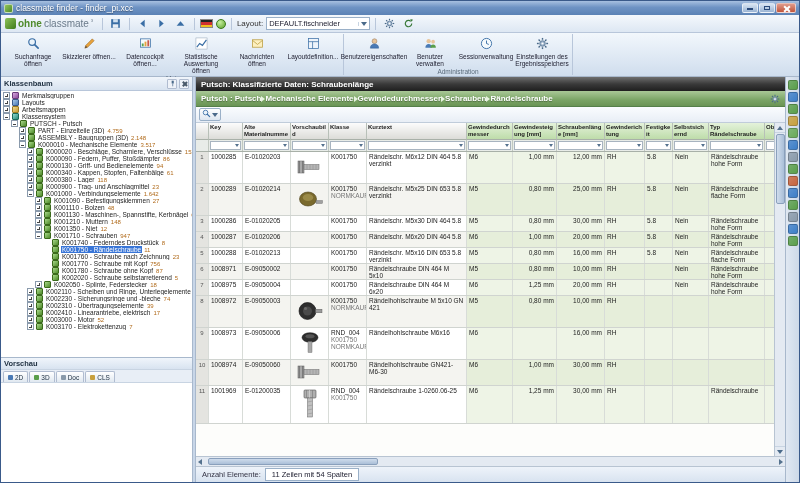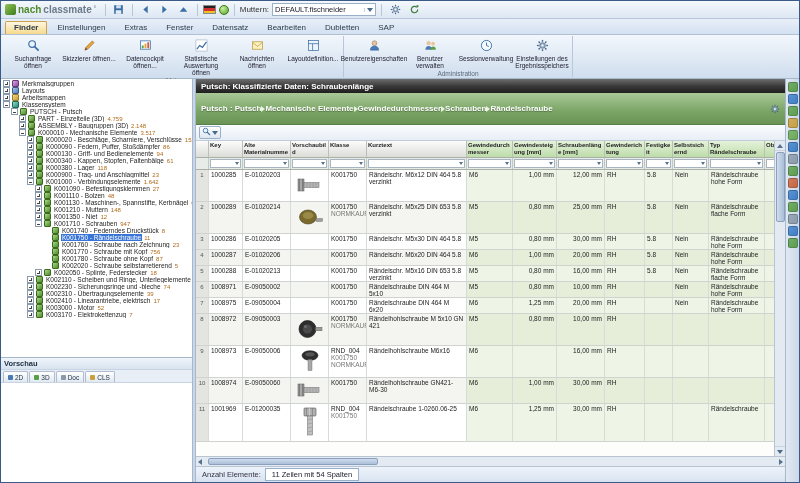--- a/index.html
+++ b/index.html
@@ -18,21 +18,21 @@
 .wbtn.max::after{content:"";position:absolute;left:4px;right:4px;top:2px;bottom:2px;border:1px solid #2a4a7a}
 .wbtn.close::before,.wbtn.close::after{content:"";position:absolute;left:9px;top:1px;width:2px;height:8px;background:#fff}
 .wbtn.close::before{transform:rotate(45deg)}
 .wbtn.close::after{transform:rotate(-45deg)}
 
 
 .toolbar{height:18px;flex:none;display:flex;align-items:center;gap:3px;padding:0 4px;background:linear-gradient(#f4f8fc,#dde7f3);border-bottom:1px solid #b8c6da}
 .brand{display:flex;align-items:center;gap:2px;margin-right:4px}
 .brand-ico{width:11px;height:11px;background:linear-gradient(135deg,#8fc45a,#3e7a1a);border-radius:2px}
 .brand-simus{font-weight:bold;font-size:10px;color:#4e8a2a}
-.brand-classmate{font-weight:bold;font-size:10px;color:#6a7a8a}
+.brand-classmate{font-weight:normal;font-size:10px;color:#6a7a8a}
 .brand-sup{font-size:6px;color:#6a7a8a;align-self:flex-start}
 .tsep{width:1px;height:12px;background:#b8c6da;margin:0 2px}
 .tbtn{width:16px;height:14px;display:flex;align-items:center;justify-content:center;border:1px solid transparent;border-radius:2px}
 .tbtn svg{width:11px;height:11px}
 .flag{width:13px;height:9px;border:1px solid #888;display:flex;flex-direction:column}
 .flag i{flex:1}
 .flag i:nth-child(1){background:#222}
 .flag i:nth-child(2){background:#d03030}
 .flag i:nth-child(3){background:#f0c020}
 .ball{width:10px;height:10px;border-radius:50%;background:radial-gradient(circle at 35% 30%,#c8f0a0,#5aa02a);border:1px solid #3a7a1a}
@@ -95,21 +95,21 @@
 .ptabs{height:13px;display:flex;align-items:flex-end;gap:1px;padding:0 2px;background:#e8eef6;border-bottom:1px solid #c8d4e2}
 .ptab{display:flex;align-items:center;gap:2px;padding:0 4px;height:11px;font-size:6.5px;border:1px solid #b0bcd0;border-bottom:none;background:linear-gradient(#fff,#e0e8f0);border-radius:2px 2px 0 0;color:#234}
 .ptab-ico{width:5px;height:5px;border-radius:1px}
 .preview-body{height:99px;background:#fff}
 
 .splitter{width:3px;flex:none;background:#c8d6e8;border-right:1px solid #a8b8cc}
 
 
 .main{flex:1;display:flex;flex-direction:column;min-width:0;background:#fff}
 .main-title{height:14px;flex:none;display:flex;align-items:center;padding:0 5px;background:linear-gradient(#6e6e6e,#3a3a3a 50%,#1f1f1f);color:#fff;font-size:8px;font-weight:bold;white-space:nowrap}
-.breadcrumb{height:32px;flex:none;display:flex;align-items:center;padding:0 5px;background:linear-gradient(#a9c897,#7aa465 60%,#6a9455);border-bottom:1px solid #55804a;color:#fff}
+.breadcrumb{height:16px;flex:none;display:flex;align-items:center;padding:0 5px;background:linear-gradient(#a9c897,#7aa465 60%,#6a9455);border-bottom:1px solid #55804a;color:#fff}
 .bitem{font-size:8px;font-weight:bold;text-shadow:0 1px 1px #00000055;white-space:nowrap}
 .bsep{width:0;height:0;border-top:3px solid transparent;border-bottom:3px solid transparent;border-left:4px solid #e8f4e0}
 .bc-right{margin-left:auto;display:flex;align-items:center}
 .bc-right svg{width:10px;height:10px}
 .filterbar{height:16px;flex:none;display:flex;align-items:center;gap:3px;padding:0 3px;background:linear-gradient(#fafcfe,#e8eef6);border-bottom:1px solid #c0ccda}
 .fb-btn{width:22px;height:13px;display:flex;align-items:center;justify-content:center;gap:1px;border:1px solid #9ab0c8;background:linear-gradient(#fff,#dde6f0);border-radius:2px}
 .fb-btn svg{width:9px;height:9px}
 .fb-input{flex:1;height:12px;border:1px solid #b8c4d2;background:#fff;font-size:7px;font-style:italic;padding:0 3px;font-family:inherit;color:#555;min-width:0}
 
 .table-area{flex:1;display:flex;min-height:0}
@@ -143,25 +143,34 @@
 .statusbox{border:1px solid #9ab0c8;background:#fff;padding:1px 6px;font-size:7.5px;color:#223}
 
 .rightstrip{width:14px;flex:none;background:linear-gradient(90deg,#e0e8f2,#cdd9e8);border-left:1px solid #a8b8cc;display:flex;flex-direction:column;align-items:center;padding-top:3px;gap:2px}
 .dock{width:10px;height:10px;border-radius:2px;border:1px solid #00000033}
 </style>
 </head>
 <body>
 
 <div class="app">
 
+  <div class="titlebar">
+    <span class="ticon"></span>
+    <span class="title-text">classmate finder - finder_pi.xcc</span>
+    <span class="win-controls">
+      <span class="wbtn min"></span>
+      <span class="wbtn max"></span>
+      <span class="wbtn close"></span>
+    </span>
+  </div>
 
   <div class="toolbar">
     <span class="brand">
       <span class="brand-ico"></span>
-      <span class="brand-simus">nach</span>
+      <span class="brand-simus">ohne</span>
         <span class="brand-classmate">classmate</span>
         <span class="brand-sup">³</span>
     </span>
     <span class="tsep"></span>
     <span class="tbtn">
         <svg viewBox="0 0 14 14">
           <rect x="1.5" y="1.5" width="11" height="11" fill="#3a6ea5"></rect>
           <rect x="4" y="1.5" width="6" height="4" fill="#cfe0f0"></rect>
           <rect x="3.5" y="8" width="7" height="4.5" fill="#e8eef5"></rect>
         </svg>
@@ -183,21 +192,21 @@
         </svg>
       </span>
     <span class="tsep"></span>
     <span class="flag">
         <i></i>
         <i></i>
         <i></i>
       </span>
     <span class="ball"></span>
     <span class="tsep"></span>
-    <span class="layout-label">Muttern:</span>
+    <span class="layout-label">Layout:</span>
     <span class="combo">
       <span>DEFAULT.fischneider</span>
       <span class="carrow">
           <span class="tri-down"></span>
         </span>
     </span>
     <span class="tsep"></span>
     <span class="tbtn">
         <svg viewBox="0 0 14 14">
           <g stroke="#4a6a8a" stroke-width="1.5">
@@ -215,30 +224,20 @@
         </svg>
       </span>
     <span class="tbtn">
         <svg viewBox="0 0 12 12">
           <path d="M9.5 6a3.5 3.5 0 1 1-1-2.4" fill="none" stroke="#3a7a3a" stroke-width="1.3"></path>
           <polygon points="8,1 11,2 9,4.2" fill="#3a7a3a"></polygon>
         </svg>
       </span>
   </div>
 
-  <div class="tabbar">
-      <div class="rtab active">Finder</div>
-      <div class="rtab">Einstellungen</div>
-      <div class="rtab">Extras</div>
-      <div class="rtab">Fenster</div>
-      <div class="rtab">Datensatz</div>
-      <div class="rtab">Bearbeiten</div>
-      <div class="rtab">Dubletten</div>
-      <div class="rtab">SAP</div>
-    </div>
 
   <div class="ribbon">
       <div class="rgroup">
         <div class="rbtns">
           <div class="rbtn">
             <span class="ricon"><svg viewBox="0 0 14 14">
                 <circle cx="5.5" cy="5.5" r="3.6" fill="#eaf3fa" stroke="#3a6ea5" stroke-width="1.3"></circle>
                 <line x1="8.2" y1="8.2" x2="12" y2="12" stroke="#3a6ea5" stroke-width="1.8" stroke-linecap="round"></line>
               </svg></span>
             <span class="rlabel">Suchanfrage öffnen</span>
@@ -328,20 +327,32 @@
             <span class="rlabel">Einstellungen des Ergebnisspeichers</span>
           </div>
         </div>
         <div class="rcap">Administration</div>
       </div>
     </div>
 
   <div class="workspace">
 
     <div class="sidebar">
+      <div class="panel-head">
+        <span>Klassenbaum</span>
+        <span class="phbtns">
+          <span class="phbtn">
+              <svg viewBox="0 0 10 10">
+                <rect x="3.8" y="1" width="3" height="4" fill="#4a6a8a"></rect>
+                <line x1="5.3" y1="5" x2="5.3" y2="9" stroke="#4a6a8a" stroke-width="1"></line>
+              </svg>
+            </span>
+          <span class="phbtn phx"></span>
+        </span>
+      </div>
       <div class="tree">
           <div class="titem" style="padding-left: 2px;">
             <span class="texp plus"></span>
             <span class="tico tico-group"></span>
             <span class="tlabel">Merkmalsgruppen</span>
           </div>
           <div class="titem" style="padding-left: 2px;">
             <span class="texp plus"></span>
             <span class="tico tico-layout"></span>
             <span class="tlabel">Layouts</span>

